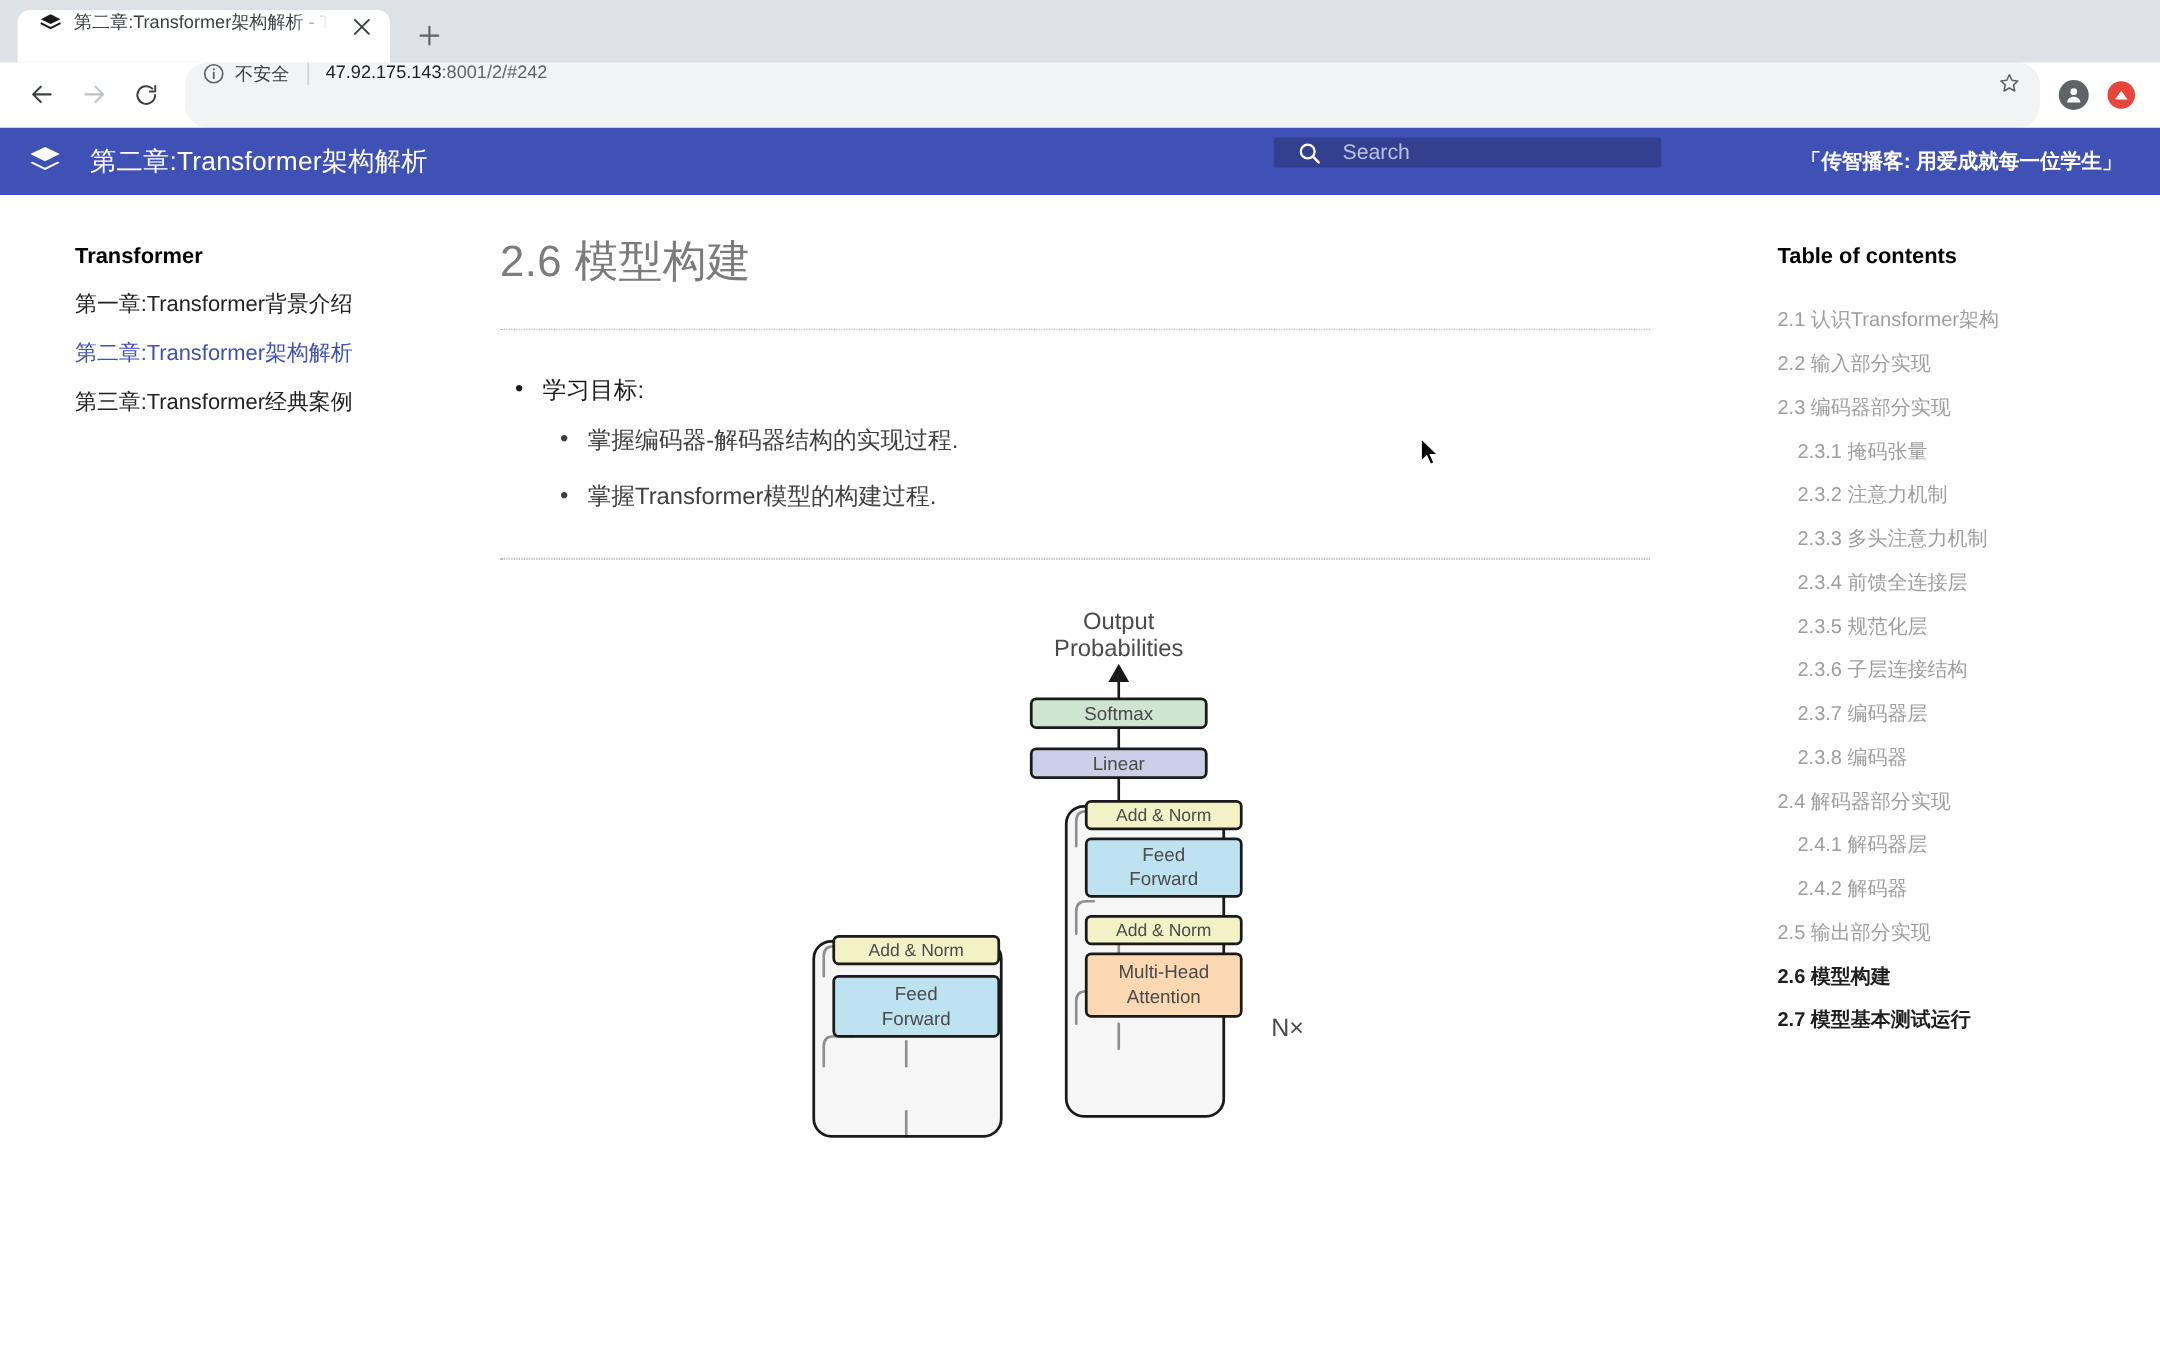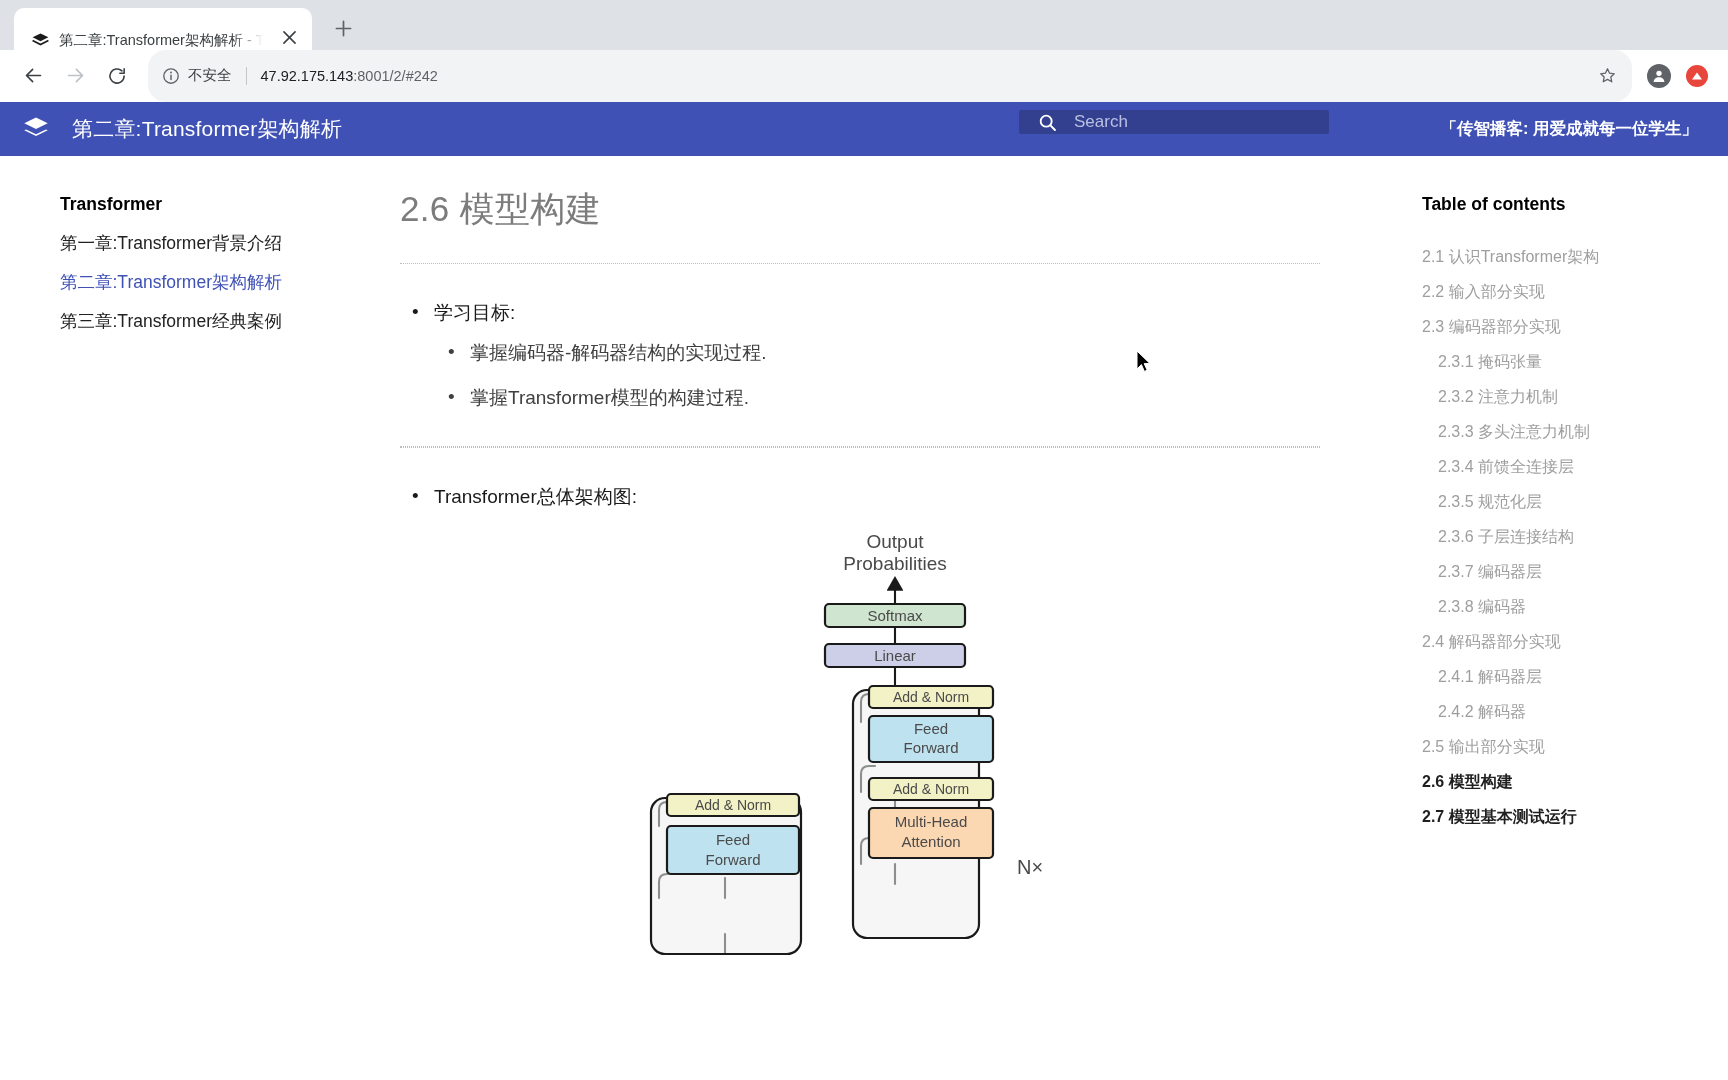--- a/index.html
+++ b/index.html
@@ -21,21 +21,21 @@
     padding-left: 14px;
     position: relative;
     flex: 0 0 50px;
   }
   .tab {
     height: 42px;
     width: 298px;
     background: #ffffff;
     border-radius: 10px 10px 0 0;
     display: flex;
-    align-items: flex-end;
+    align-items: flex-start;
     padding: 0 10px 0 16px;
     gap: 9px;
     position: relative;
   }
   .tab-favicon {
     width: 20px; height: 20px;
     flex: 0 0 20px;
     display: flex; align-items: center; justify-content: center;
   }
   .tab-title {
@@ -80,21 +80,21 @@
     border-radius: 50%;
     color: #5f6368;
   }
   .nav-btn.disabled { color: #bdc1c6; }
   .omnibox {
     flex: 1 1 auto;
     height: 52px;
     background: #f1f3f4;
     border-radius: 18px;
     display: flex;
-    align-items: center;
+    align-items: flex-start;
     padding: 0 8px 0 14px;
     margin-left: 8px;
     gap: 8px;
     min-width: 0;
   }
   .info-icon { width: 18px; height: 18px; flex: 0 0 18px; color: #5f6368; }
   .omni-warn {
     font-size: 14.5px; color: #3c4043;
     white-space: nowrap;
   }
@@ -434,23 +434,20 @@
             </li>
           </ul>
         </div>
 
         <hr class="hr-dotted">
 
 
         <hr class="hr-dotted">
 
         <div class="blk">
-          <ul class="doc-list">
-            <li>Transformer总体架构图:</li>
-          </ul>
 
           <div class="diagram-wrap">
             <svg class="diagram" width="470" height="430" viewBox="0 0 470 430">
               <g stroke="#1a1a1a" stroke-width="2.1" fill="none" stroke-linecap="round">
 
                 <path d="M270 78 V58" marker-end="url(#ah)"></path>
                 <path d="M270 118 V100"></path>
                 <path d="M270 160 V140"></path>
                 <path d="M270 216 V196"></path>
                 <path d="M270 286 V266"></path>

